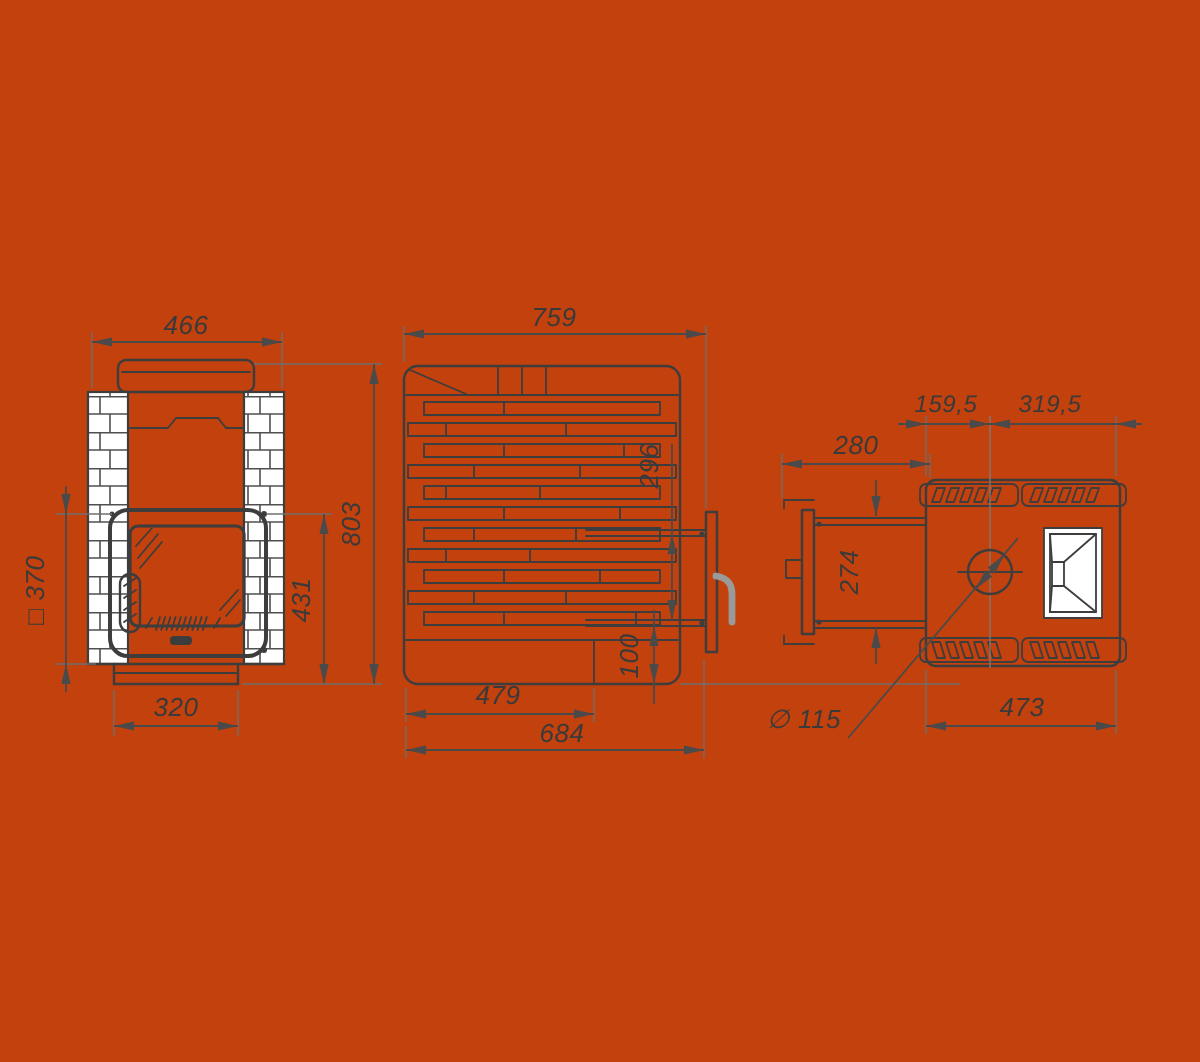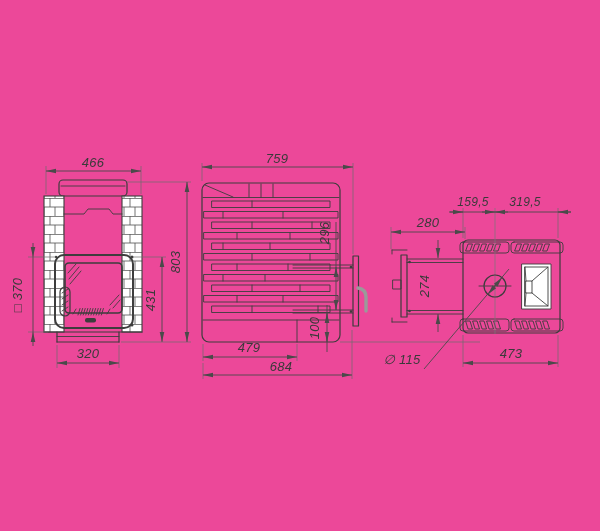--- a/index.html
+++ b/index.html
@@ -1,16 +1,16 @@
 <!DOCTYPE html>
 <html><head>
 <meta charset="utf-8">
 <style>
   html,body{margin:0;padding:0;background:#fff;}
-  .stage{position:relative;width:600px;height:531px;background:#ec4899;overflow:hidden;
+  .stage{position:relative;width:600px;height:531px;background:#c2410c;overflow:hidden;
          font-family:"Liberation Sans",sans-serif;}
   svg{display:block}
   .ln{fill:none;stroke:#3d3d3d;stroke-width:1.2;stroke-linecap:round;stroke-linejoin:round;}
   .md{fill:none;stroke:#3d3d3d;stroke-width:0.9;stroke-linecap:round;stroke-linejoin:round;}
   .bold{stroke-width:2;}
   .glass{stroke-width:1.6;}
   .dim{fill:none;stroke:#4a4a4a;stroke-width:0.9;}
   .ext{fill:none;stroke:#6f6f6f;stroke-width:0.7;}
   .cl{fill:none;stroke:#7a7a7a;stroke-width:0.7;}
   .dimtxt{font:italic 13px "Liberation Sans",sans-serif;fill:#3a3a3a;text-anchor:middle;letter-spacing:.3px;}

